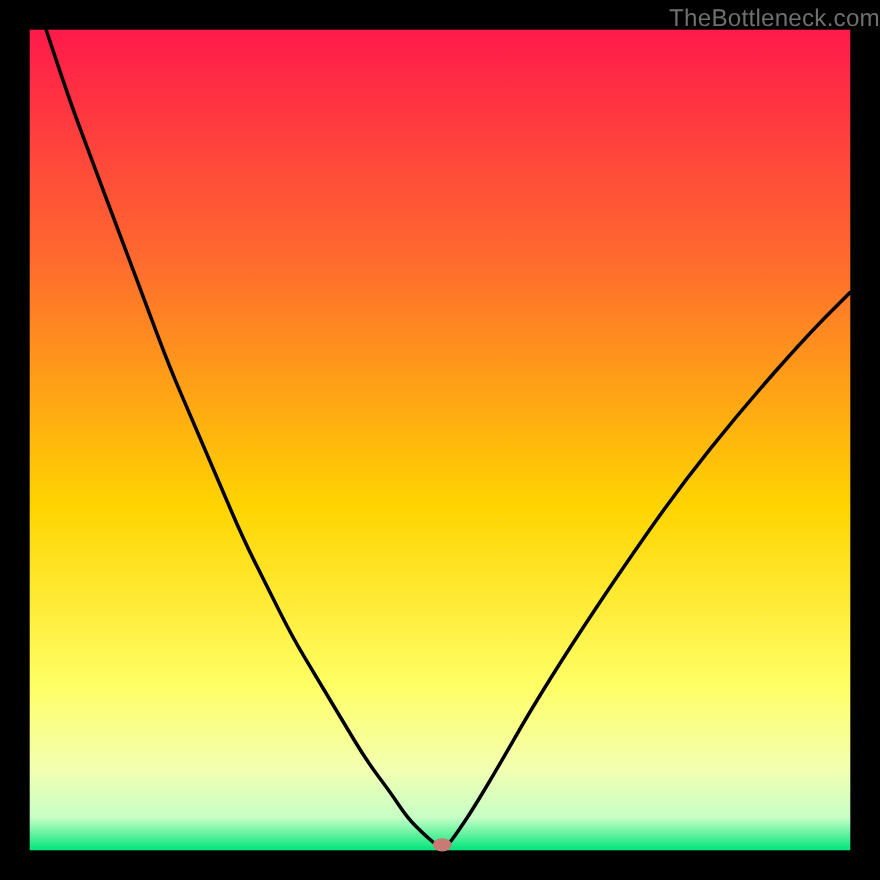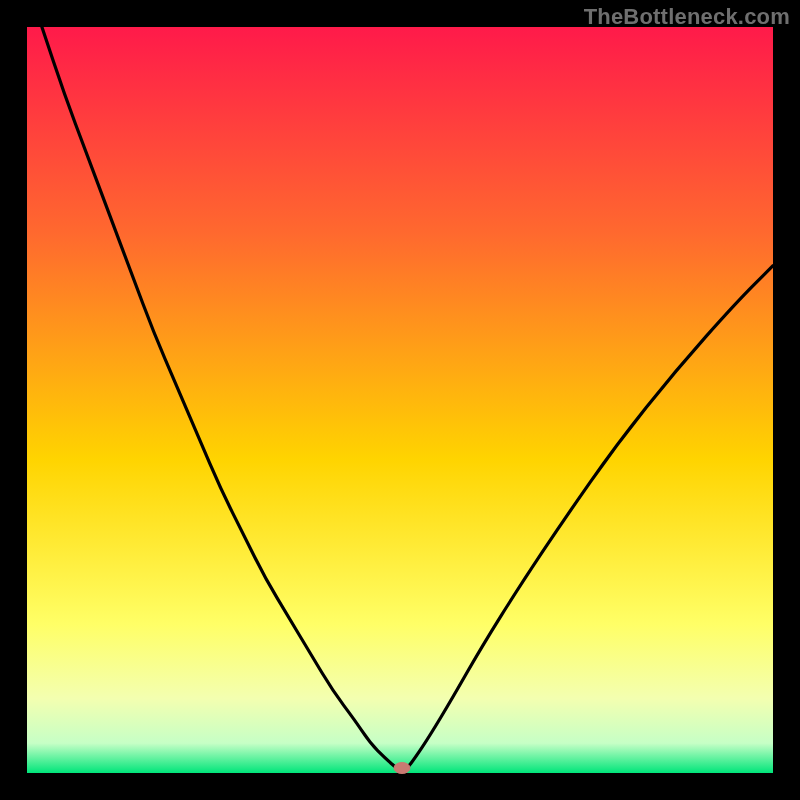--- a/index.html
+++ b/index.html
@@ -13,26 +13,26 @@
   }
   .stage {
     position: relative;
     width: 800px;
     height: 800px;
     background: #000;
   }
   .attribution {
     position: absolute;
     top: 4px;
-    right: 10px;
+    right: 0;
     color: #6f6f6f;
     font-size: 22px;
     letter-spacing: 0.2px;
     z-index: 20;
-    font-weight: 700;
+    font-weight: 400;
   }
   svg.plot {
     position: absolute;
     left: 0;
     top: 0;
   }
 </style>
 </head>
 <body>
 

